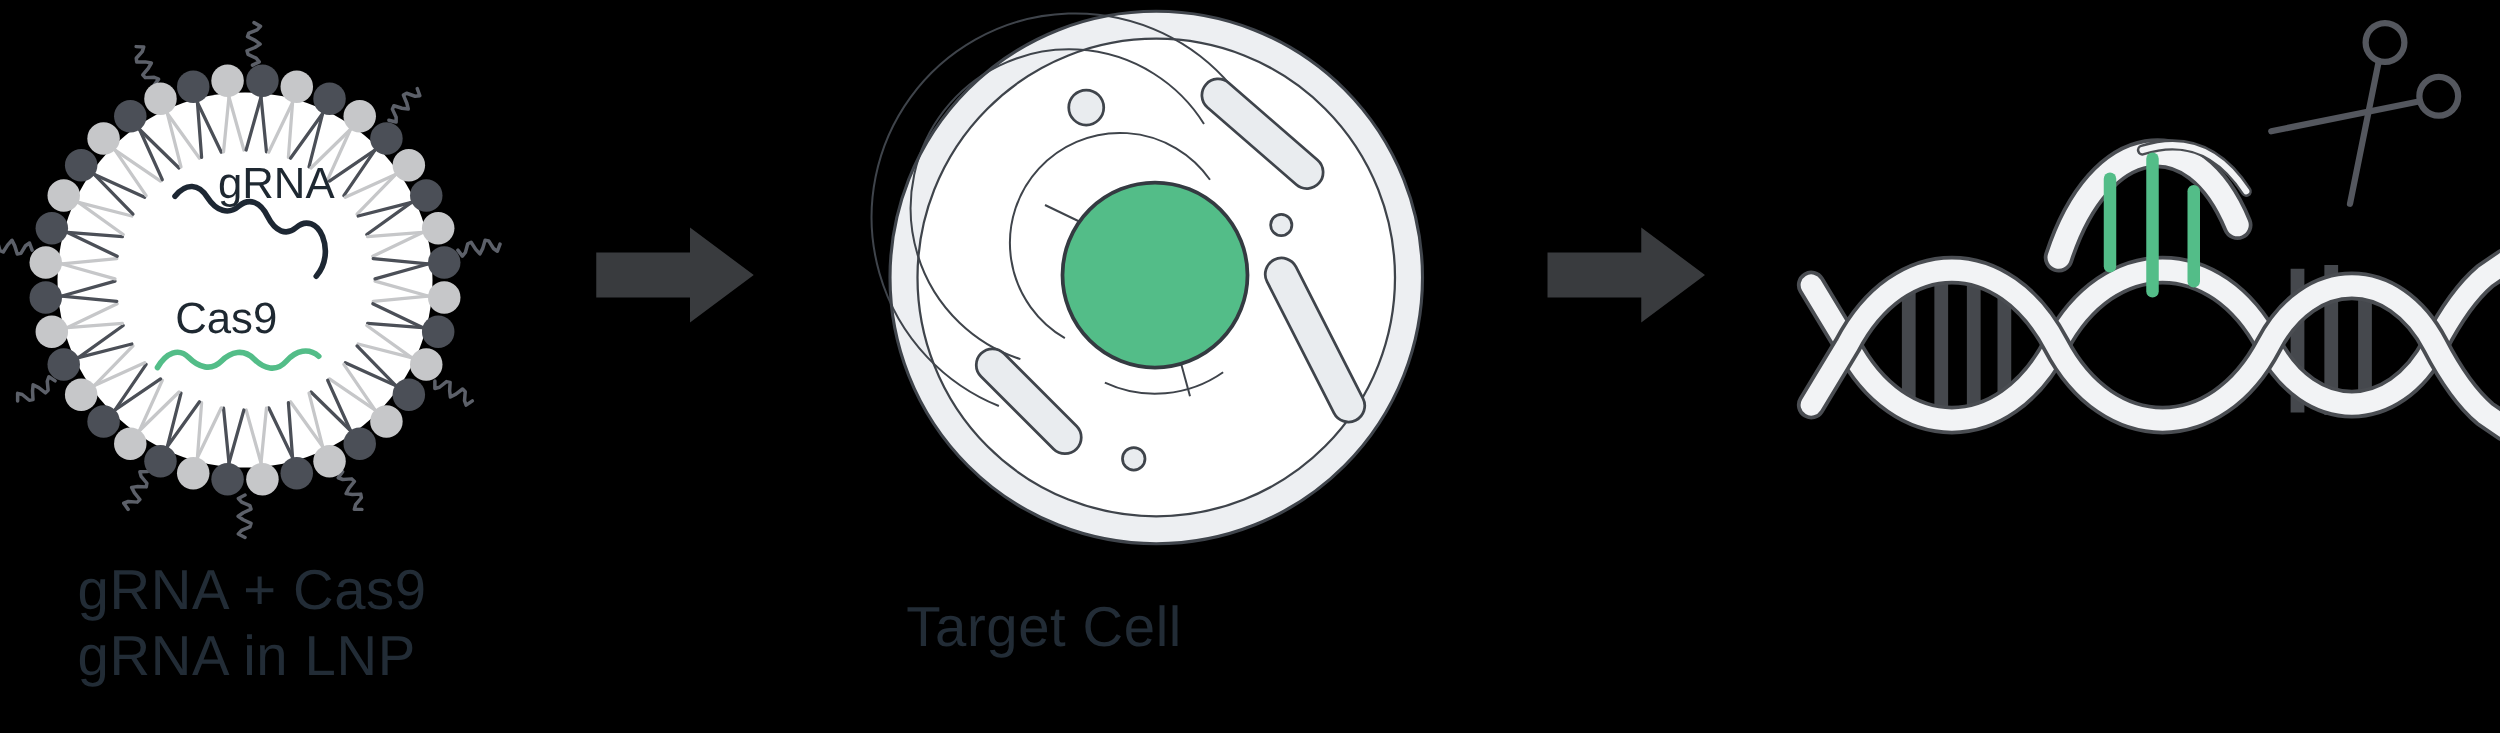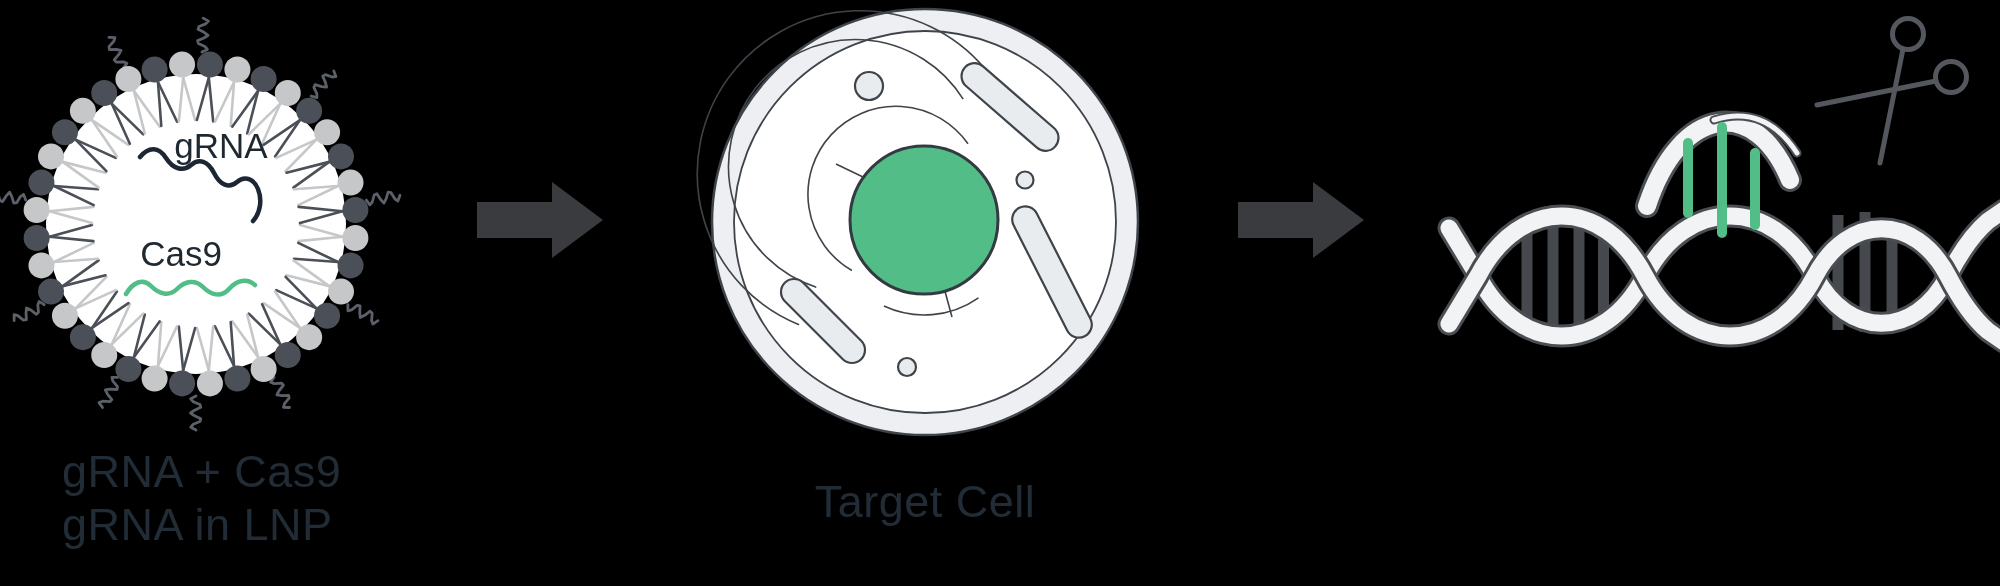--- a/index.html
+++ b/index.html
@@ -1,21 +1,21 @@
 <!DOCTYPE html>
 <html><head>
 <meta charset="utf-8">
 <style>
   html,body{margin:0;padding:0;background:#000;}
   .canvas{position:relative;width:2000px;height:586px;background:#000;overflow:hidden;
           font-family:"Liberation Sans", sans-serif;padding-left:16px;}
   .diagram-svg{position:absolute;left:0;top:0;}
   .caption{position:absolute;color:#222c36;font-size:45px;line-height:53px;letter-spacing:0.5px;}
   .caption-lnp{left:62px;top:445px;text-align:left;}
-  .caption-cell{left:725px;top:475px;width:400px;text-align:center;}
+  .caption-cell{left:725px;top:475px;width:400px;text-align:left;}
   svg text{font-family:"Liberation Sans", sans-serif;}
 </style>
 </head>
 <body>
 
 <div class="canvas">
 
   <svg class="diagram-svg" width="2000" height="586" viewBox="0 0 2000 586">
 
     <g>

